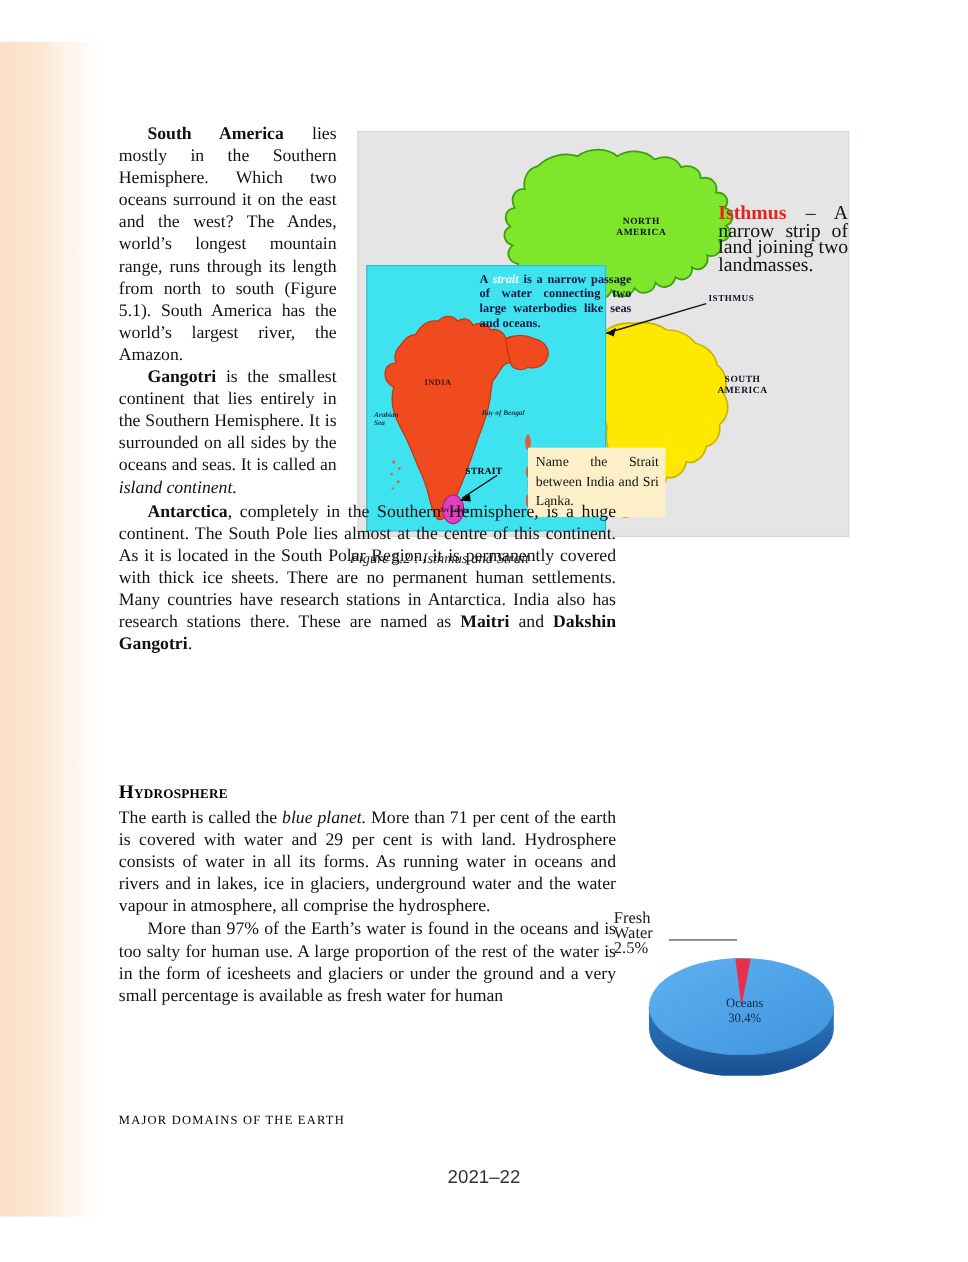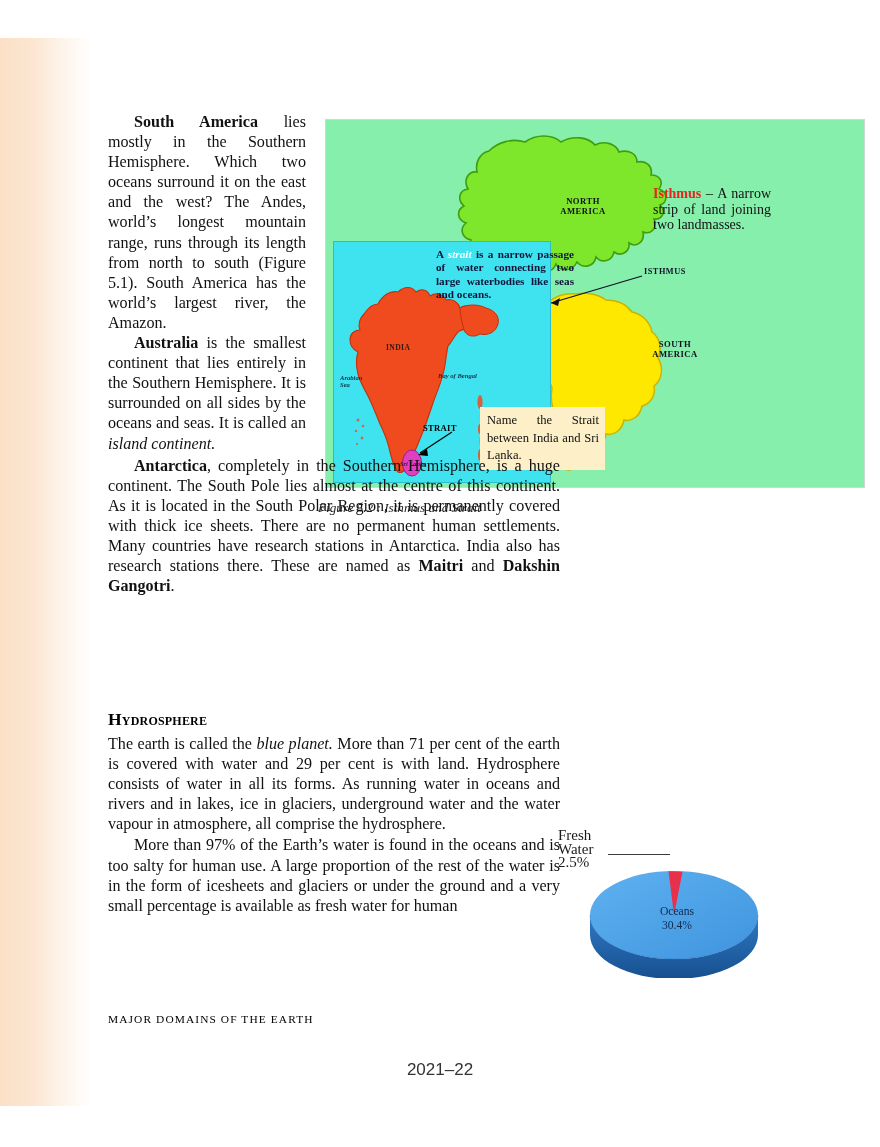--- a/index.html
+++ b/index.html
@@ -51,23 +51,23 @@
   #col-narrow {
     width: 198px;
   }
   #col-narrow p.body { text-align: justify; }
 
   
   #figure {
     position: absolute;
     left: 325px;
     top: 119px;
-    width: 540px;
+    width: 447px;
     height: 369px;
-    background: #86efac;
+    background: #e5e5e5;
     border: 1px solid #cfd6d8;
     box-sizing: border-box;
     overflow: hidden;
   }
   #fig-caption {
     position: absolute;
     left: 318px;
     top: 500px;
     font-size: 13.2px;
     font-style: italic;
@@ -149,21 +149,21 @@
     color: #111;
     font-family: "Liberation Serif", serif;
     text-align: justify;
   }
   
   #isthmus-note {
     position: absolute;
     left: 327px;
     top: 66px;
     width: 118px;
-    font-size: 14px;
+    font-size: 18px;
     line-height: 15.6px;
     color: #111;
     font-family: "Liberation Serif", serif;
     text-align: justify;
   }
   #isthmus-note .red {
     color: #e8231f;
     font-weight: bold;
   }
   #isthmus-tag {
@@ -365,21 +365,21 @@
       <div class="qt">Name the Strait between India and Sri Lanka.</div>
     </div>
   </div>
 
   <div id="fig-caption">Figure 5.2 : Isthmus and Strait</div>
 
   <div id="text-col">
 
     <div id="col-narrow">
       <p class="body"><b class="lead">South America</b><span> lies mostly in the Southern Hemisphere. Which two oceans surround it on the east and the west? The Andes, world’s longest mountain range, runs through its length from north to south (Figure 5.1). South America has the world’s largest river, the Amazon.</span></p>
-      <p class="body"><b class="lead">Australia</b><span> is the smallest continent that lies entirely in the Southern Hemisphere. It is surrounded on all sides by the oceans and seas. It is called an </span><i class="it">island continent.</i></p>
+      <p class="body"><b class="lead">Gangotri</b><span> is the smallest continent that lies entirely in the Southern Hemisphere. It is surrounded on all sides by the oceans and seas. It is called an </span><i class="it">island continent.</i></p>
     </div>
 
     <p class="body" style="margin-top:2px;"><b class="lead">Antarctica</b><span>, completely in the Southern Hemisphere, is a huge continent. The South Pole lies almost at the centre of this continent. As it is located in the South Polar Region, it is permanently covered with thick ice sheets. There are no permanent human settlements. Many countries have research stations in Antarctica. India also has research stations there. These are named as </span><b class="lead">Maitri</b><span> and </span><b class="lead">Dakshin Gangotri</b><span>.</span></p>
   </div>
 
   <div class="sec-head" id="hydro-head">Hydrosphere</div>
 
   <div style="position:absolute;left:108px;top:734px;width:452px;">
     <p class="body noindent"><span>The earth is called the </span><i class="it">blue planet.</i><span> More than 71 per cent of the earth is covered with water and 29 per cent is with land. Hydrosphere consists of water in all its forms. As running water in oceans and rivers and in lakes, ice in glaciers, underground water and the water vapour in atmosphere, all comprise  the hydrosphere.</span></p>
     <p class="body" style="margin-top:1px;">More than 97% of the Earth’s water is found in the oceans and is too salty for human use. A large proportion of the rest of the water is in the form of icesheets and glaciers or under the ground and a very small percentage is available as fresh water for human</p>

